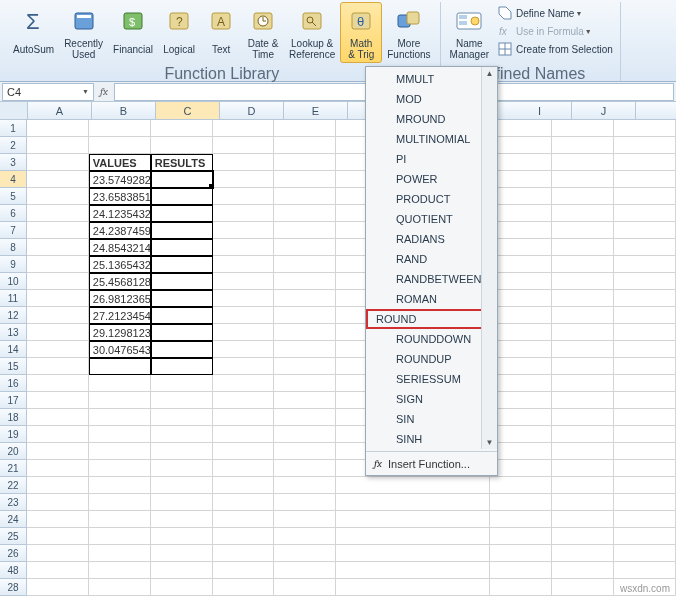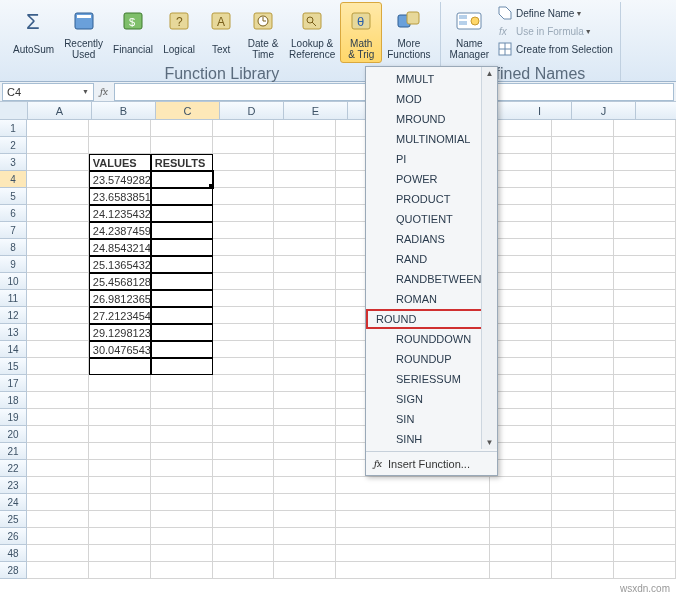--- a/index.html
+++ b/index.html
@@ -395,20 +395,32 @@
         <div class="cell" style="width: 160px; border-right: 1px solid rgb(212, 212, 212);"></div>
         <div class="cell"></div>
         <div class="cell"></div>
         <div class="cell"></div>
       </div>
       <div class="row">
         <div class="rowhead">15</div>
         <div class="cell"></div>
         <div class="cell bordered rnum"></div>
         <div class="cell bordered"></div>
+        <div class="cell"></div>
+        <div class="cell"></div>
+        <div class="cell" style="width: 160px; border-right: 1px solid rgb(212, 212, 212);"></div>
+        <div class="cell"></div>
+        <div class="cell"></div>
+        <div class="cell"></div>
+      </div>
+      <div class="row">
+        <div class="rowhead">16</div>
+        <div class="cell"></div>
+        <div class="cell"></div>
+        <div class="cell"></div>
         <div class="cell"></div>
         <div class="cell"></div>
         <div class="cell" style="width: 160px; border-right: 1px solid rgb(212, 212, 212);"></div>
         <div class="cell"></div>
         <div class="cell"></div>
         <div class="cell"></div>
       </div>
       <div class="row">
         <div class="rowhead">17</div>
         <div class="cell"></div>

